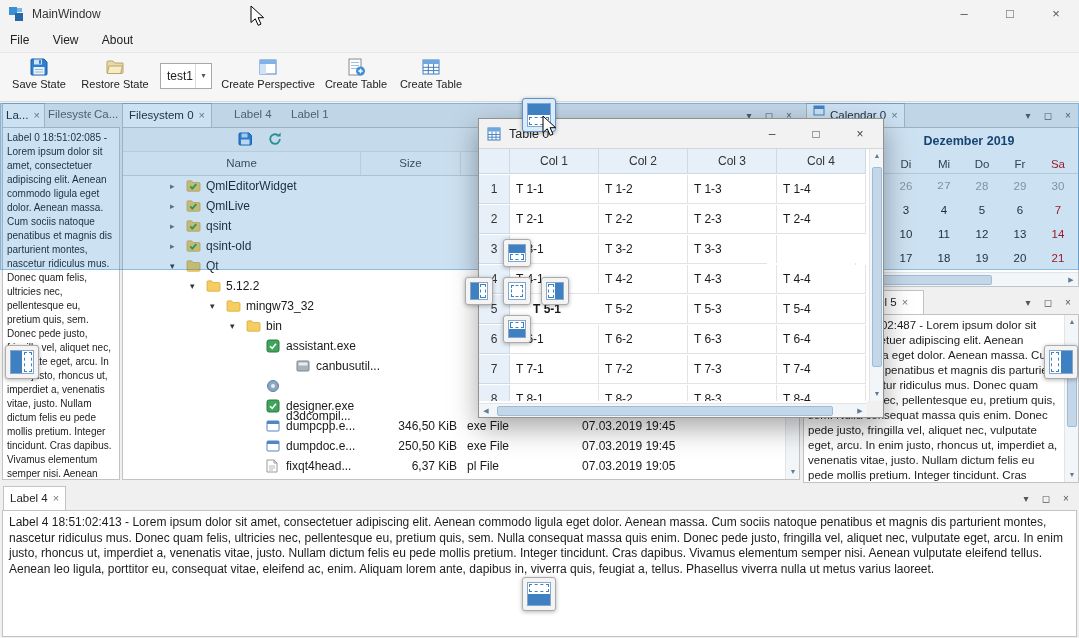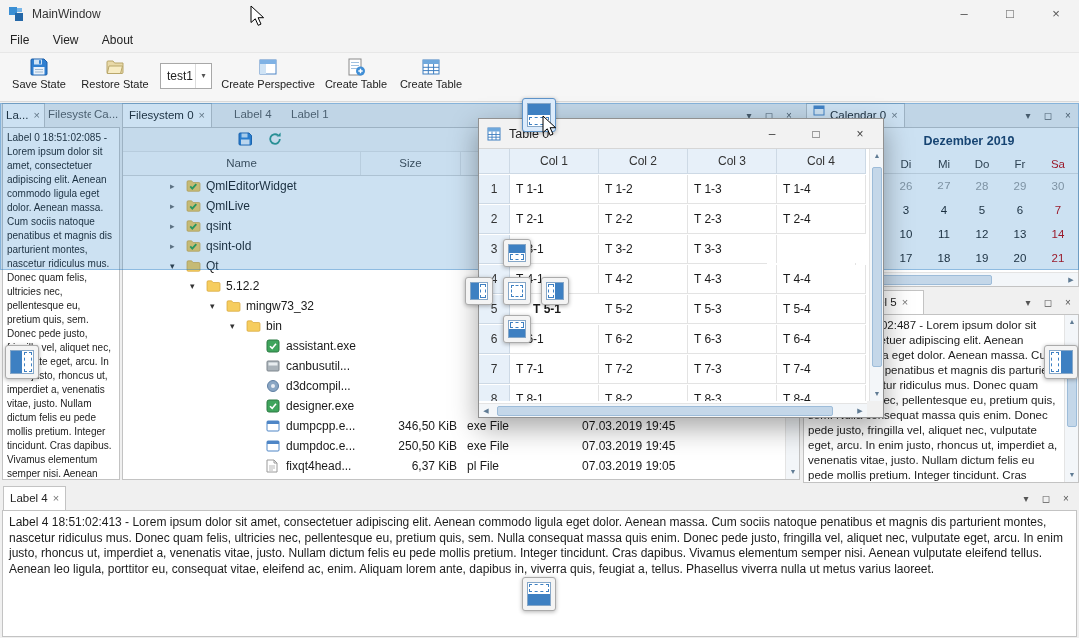--- a/index.html
+++ b/index.html
@@ -315,33 +315,33 @@
               </svg></span>
             <span class="tree-name" style="left: 143px;">bin</span>
           </div>
           <div class="tree-row" style="top: 160px;">
             <span class="tree-icon" style="left: 143px;"><svg width="14" height="14">
                 <rect x="1" y="1" width="12" height="12" rx="2" fill="#3fa45c" stroke="#2c7a42"></rect>
                 <path d="M4 7.2l2.2 2.2L10 4.8" stroke="#fff" stroke-width="1.6" fill="none"></path>
               </svg></span>
             <span class="tree-name" style="left: 163px;">assistant.exe</span>
           </div>
-          <div class="tree-row" style="top: 180px;">
+          <div class="tree-row" style="top: 180px; margin-left: 30px;">
             <span class="tree-icon" style="left: 143px;"><svg width="14" height="14">
                 <rect x="1" y="2" width="12" height="10" rx="1" fill="#aab3ba" stroke="#7e878e"></rect>
                 <rect x="2.5" y="3.5" width="9" height="3" fill="#e8edf0"></rect>
               </svg></span>
             <span class="tree-name" style="left: 163px;">canbusutil...</span>
           </div>
           <div class="tree-row" style="top: 200px;">
             <span class="tree-icon" style="left: 143px;"><svg width="14" height="14">
                 <circle cx="7" cy="7" r="5.5" fill="#8aa6c4" stroke="#5f7fa3"></circle>
                 <circle cx="7" cy="7" r="2" fill="#e9eef4"></circle>
               </svg></span>
-            <span class="tree-name" style="left: 163px;">d3dcompil...</span>
+            <span class="tree-name" style="left: 163px; margin-top: 30px;">d3dcompil...</span>
           </div>
           <div class="tree-row" style="top: 220px;">
             <span class="tree-icon" style="left: 143px;"><svg width="14" height="14">
                 <rect x="1" y="1" width="12" height="12" rx="2" fill="#3fa45c" stroke="#2c7a42"></rect>
                 <path d="M4 7.2l2.2 2.2L10 4.8" stroke="#fff" stroke-width="1.6" fill="none"></path>
               </svg></span>
             <span class="tree-name" style="left: 163px;">designer.exe</span>
           </div>
           <div class="tree-row" style="top: 240px;">
             <span class="tree-icon" style="left: 143px;"><svg width="14" height="14">

